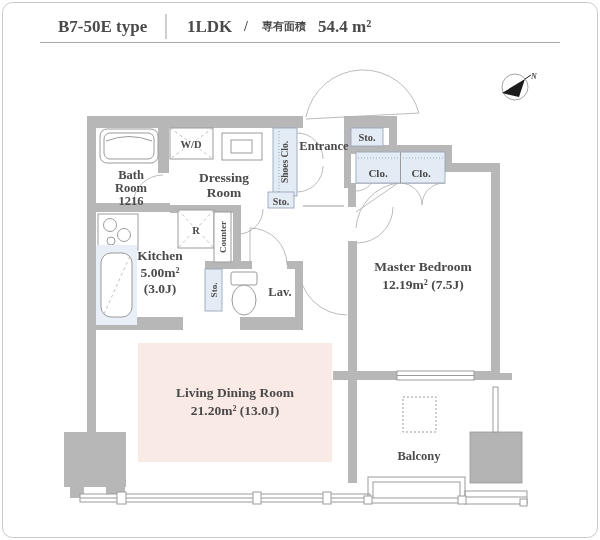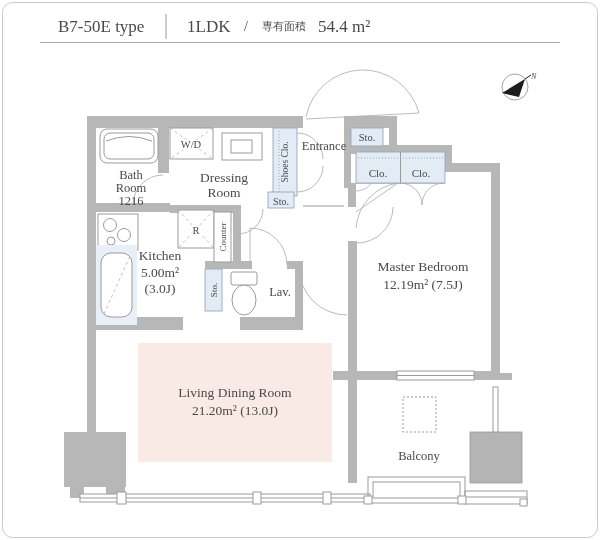--- a/index.html
+++ b/index.html
@@ -1,16 +1,16 @@
 <!DOCTYPE html>
 <html><head>
 <meta charset="utf-8">
 <style>
   html,body{margin:0;padding:0;background:#fff;}
-  .page{position:relative;width:600px;height:540px;background:#ffffff;font-family:"Liberation Serif",serif;}
+  .page{position:relative;width:600px;height:540px;background:#ffffff;font-family:"Liberation Serif",serif;font-weight:bold;}
   svg{display:block;}
   .wall{fill:#b7b7b7;}
   .wallb{fill:#b4b4b4;stroke:#9a9a9a;stroke-width:0.8;}
   .box{fill:#ffffff;stroke:#9b9b9b;stroke-width:1;}
   .boxn{fill:none;stroke:#9b9b9b;stroke-width:1;}
   .blue{fill:#e3ebf4;stroke:#99a7bd;stroke-width:0.9;}
   .bluefill{fill:#e9eff6;}
   .thin{stroke:#9b9b9b;stroke-width:1;fill:none;}
   .arc{stroke:#b3b3b3;stroke-width:0.9;fill:none;}
   .dash{stroke:#b0b0b0;stroke-width:0.8;fill:none;stroke-dasharray:3,3;}

